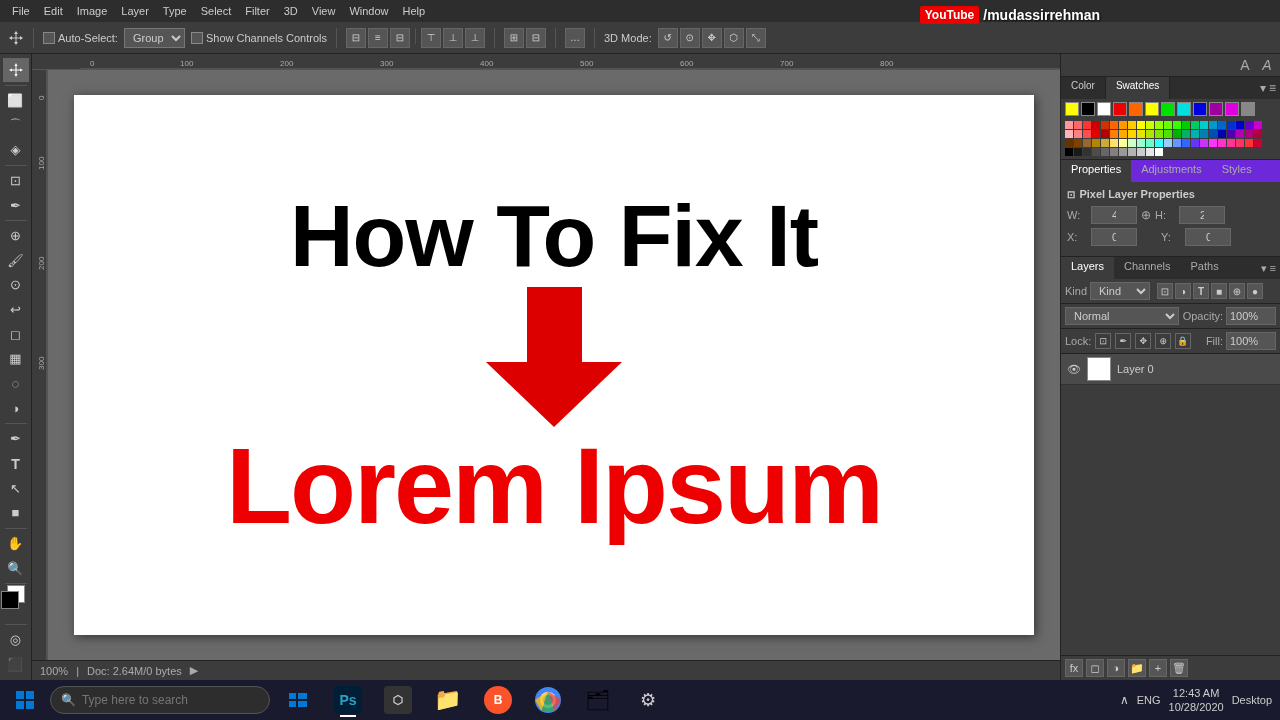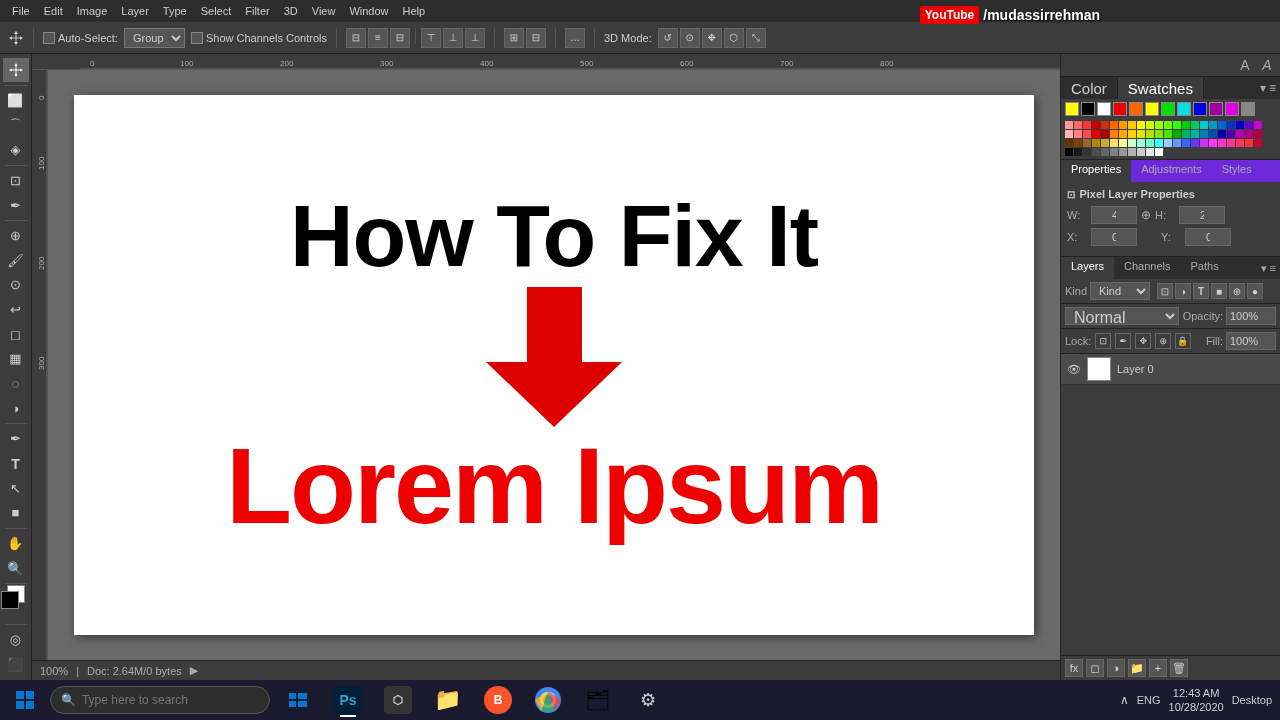--- a/index.html
+++ b/index.html
@@ -298,21 +298,21 @@
       background: #3c3c3c;
       border-bottom: 1px solid #222;
     }
     .panel-tabs {
       display: flex;
       background: #2d2d2d;
       height: 22px;
     }
     .panel-tab {
       color: #ccc;
-      font-size: 15px;
+      font-size: 10px;
       padding: 3px 10px;
       cursor: pointer;
       border-right: 1px solid #222;
     }
     .panel-tab.active {
       background: #3c3c3c;
       color: white;
     }
     .panel-icon-btn {
       color: #aaa;
@@ -430,21 +430,21 @@
       display: flex;
       align-items: center;
       padding: 3px 4px;
       gap: 4px;
       border-bottom: 1px solid #222;
     }
     .mode-dropdown {
       background: #555;
       border: 1px solid #666;
       color: #ccc;
-      font-size: 16px;
+      font-size: 11px;
       height: 18px;
       padding: 0 4px;
       flex: 1;
     }
     .opacity-row {
       display: flex;
       align-items: center;
       gap: 3px;
     }
     .opacity-label { color: #aaa; font-size: 11px; }

